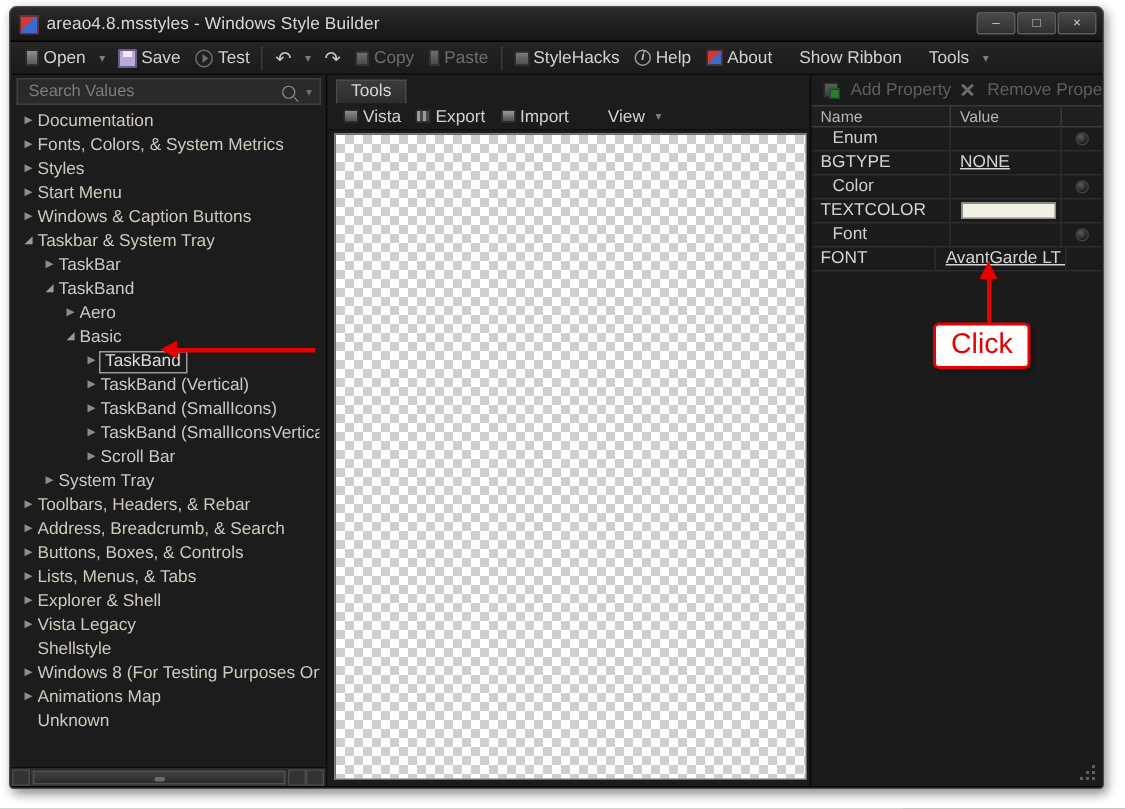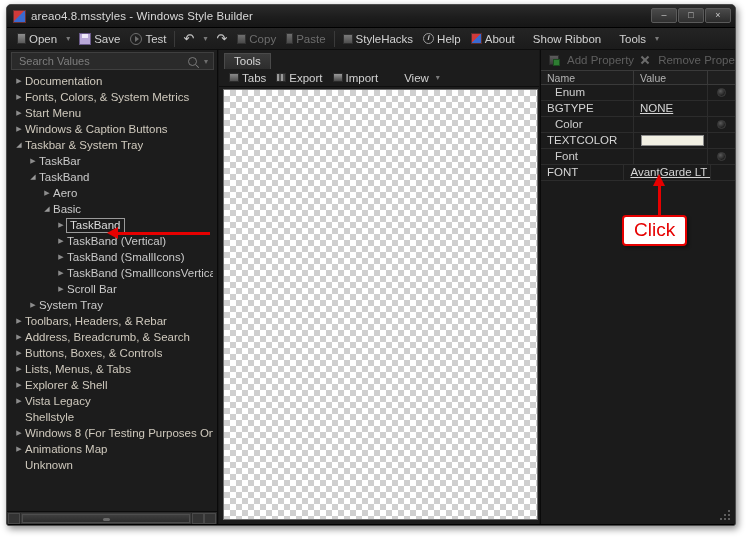--- a/index.html
+++ b/index.html
@@ -527,20 +527,24 @@
             <div class="tnode cat">
               <span class="arrow" style="margin-left: 6px;">▶</span>
               <span class="tlabel">Documentation</span>
             </div>
             <div class="tnode cat">
               <span class="arrow" style="margin-left: 6px;">▶</span>
               <span class="tlabel">Fonts, Colors, &amp; System Metrics</span>
             </div>
             <div class="tnode cat">
               <span class="arrow" style="margin-left: 6px;">▶</span>
+              <span class="tlabel">Styles</span>
+            </div>
+            <div class="tnode cat">
+              <span class="arrow" style="margin-left: 6px;">▶</span>
               <span class="tlabel">Start Menu</span>
             </div>
             <div class="tnode cat">
               <span class="arrow" style="margin-left: 6px;">▶</span>
               <span class="tlabel">Windows &amp; Caption Buttons</span>
             </div>
             <div class="tnode cat">
               <span class="arrow open" style="margin-left: 6px;">◢</span>
               <span class="tlabel">Taskbar &amp; System Tray</span>
             </div>
@@ -637,21 +641,21 @@
         </div>
       </div>
 
       <div class="center-pane">
         <div class="tabstrip">
           <div class="tab">Tools</div>
         </div>
         <div class="img-toolbar">
           <span class="tb-item">
             <i class="ic ic-edit"></i>
-            <span>Tabs</span>
+            <span>Vista</span>
           </span>
           <span class="tb-item">
             <i class="ic ic-export"></i>
             <span>Export</span>
           </span>
           <span class="tb-item">
             <i class="ic ic-import"></i>
             <span>Import</span>
           </span>
           <span class="tb-item" style="margin-left:16px">

